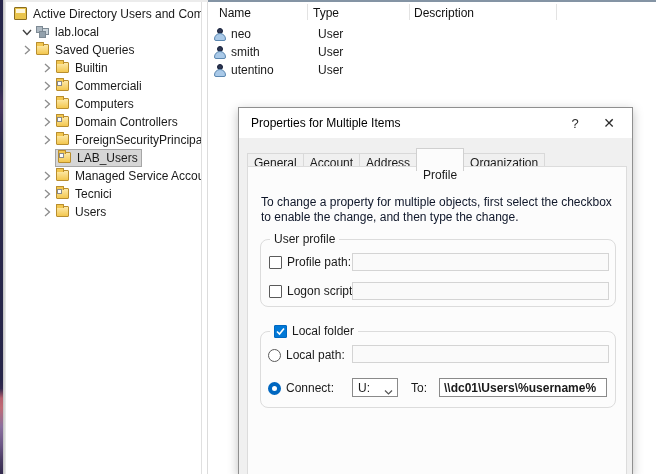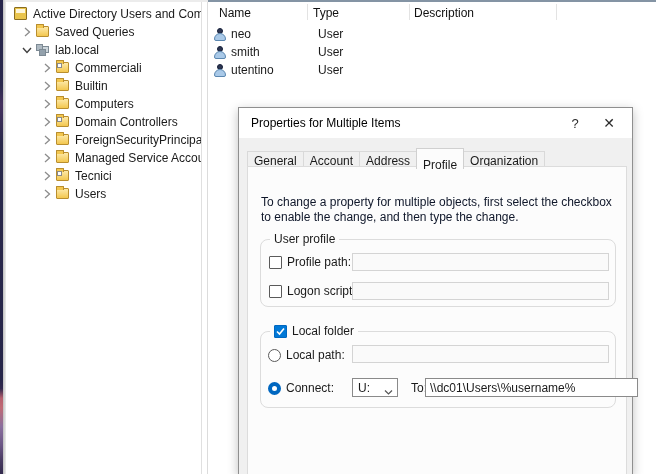--- a/index.html
+++ b/index.html
@@ -53,21 +53,21 @@
 
   
   .dialog { position:absolute; left:238px; top:107px; width:395px; height:368px; background:#f0f0f0; border:1px solid #8f8f8f; box-shadow:0 3px 10px rgba(0,0,0,.25); }
   .dlg-titlebar { height:30px; background:#fff; display:flex; align-items:center; }
   .dlg-title { padding-left:12px; font-size:12px; color:#000; flex:1; }
   .dlg-btn { width:34px; height:28px; display:flex; align-items:center; justify-content:center; color:#2b2b2b; font-size:13px; }
   .dlg-close { font-size:14px; margin-right:6px; }
 
   .tabs { position:absolute; left:8px; top:40px; display:flex; align-items:flex-end; }
   .tab { background:#f0f0f0; border:1px solid #d9d9d9; border-bottom:none; padding:2px 6px 3px; height:18px; font-size:12px; margin-right:-1px; position:relative; }
-  .tab.active { background:#fcfcfc; height:21px; padding-top:9px; z-index:3; border-color:#d0d0d0; }
+  .tab.active { background:#fcfcfc; height:21px; padding-top:19px; z-index:3; border-color:#d0d0d0; }
   .tabpage { position:absolute; left:8px; top:58px; width:380px; height:330px; background:#fcfcfc; border:1px solid #dcdcdc; z-index:1; }
 
   .instruction { position:absolute; left:13px; top:28px; width:356px; line-height:15px; color:#0f172a; }
 
   .groupbox { position:absolute; left:12px; width:356px; border:1px solid #dcdcdc; border-radius:8px; }
   .gb-userprofile { top:72px; height:68px; }
   .gb-homefolder { top:164px; height:77px; }
   .gb-caption { position:absolute; left:9px; top:-8px; background:#fcfcfc; padding:0 4px; display:flex; align-items:center; }
 
   .ctl-row { position:absolute; display:flex; align-items:center; }
@@ -95,46 +95,58 @@
 
     <div class="trow lvl0">
       <span class="ticon">
           <span class="console-ic"></span>
         </span>
       <span>Active Directory Users and Com</span>
     </div>
 
     <div class="trow lvl1">
       <span class="chev">
-          <svg width="8" height="10">
-            <polyline points="2,1 6.5,5 2,9" fill="none" stroke="#8c8c8c" stroke-width="1.3"></polyline>
-          </svg>
-        </span>
-      <span class="ticon">
-          <span class="folder"></span>
-        </span>
-      <span>Saved Queries</span>
-    </div>
-
-    <div class="trow lvl1">
-      <span class="chev">
           <svg width="10" height="8">
             <polyline points="1,2 5,6.5 9,2" fill="none" stroke="#404040" stroke-width="1.4"></polyline>
           </svg>
         </span>
       <span class="ticon">
           <span class="domain-ic">
             <i></i>
             <i></i>
             <i></i>
           </span>
         </span>
       <span>lab.local</span>
     </div>
 
+    <div class="trow lvl1">
+      <span class="chev">
+          <svg width="8" height="10">
+            <polyline points="2,1 6.5,5 2,9" fill="none" stroke="#8c8c8c" stroke-width="1.3"></polyline>
+          </svg>
+        </span>
+      <span class="ticon">
+          <span class="folder"></span>
+        </span>
+      <span>Saved Queries</span>
+    </div>
+
+    <div class="trow lvl2">
+      <span class="chev">
+          <svg width="8" height="10">
+            <polyline points="2,1 6.5,5 2,9" fill="none" stroke="#8c8c8c" stroke-width="1.3"></polyline>
+          </svg>
+        </span>
+      <span class="ticon">
+          <span class="folder"></span>
+        </span>
+      <span>Builtin</span>
+    </div>
+
     <div class="trow lvl2">
       <span class="chev">
           <svg width="8" height="10">
             <polyline points="2,1 6.5,5 2,9" fill="none" stroke="#8c8c8c" stroke-width="1.3"></polyline>
           </svg>
         </span>
       <span class="ticon">
           <span class="folder"></span>
           <span class="ou-badge"></span>
         </span>
@@ -143,32 +155,20 @@
 
     <div class="trow lvl2">
       <span class="chev">
           <svg width="8" height="10">
             <polyline points="2,1 6.5,5 2,9" fill="none" stroke="#8c8c8c" stroke-width="1.3"></polyline>
           </svg>
         </span>
       <span class="ticon">
           <span class="folder"></span>
         </span>
-      <span>Builtin</span>
-    </div>
-
-    <div class="trow lvl2">
-      <span class="chev">
-          <svg width="8" height="10">
-            <polyline points="2,1 6.5,5 2,9" fill="none" stroke="#8c8c8c" stroke-width="1.3"></polyline>
-          </svg>
-        </span>
-      <span class="ticon">
-          <span class="folder"></span>
-        </span>
       <span>Computers</span>
     </div>
 
     <div class="trow lvl2">
       <span class="chev">
           <svg width="8" height="10">
             <polyline points="2,1 6.5,5 2,9" fill="none" stroke="#8c8c8c" stroke-width="1.3"></polyline>
           </svg>
         </span>
       <span class="ticon">
@@ -183,20 +183,29 @@
           <svg width="8" height="10">
             <polyline points="2,1 6.5,5 2,9" fill="none" stroke="#8c8c8c" stroke-width="1.3"></polyline>
           </svg>
         </span>
       <span class="ticon">
           <span class="folder"></span>
         </span>
       <span>ForeignSecurityPrincipals</span>
     </div>
 
+    <div class="trow lvl2" style="padding-left:49px;">
+      <span class="sel-wrap">
+        <span class="ticon">
+            <span class="folder"></span>
+            <span class="ou-badge"></span>
+          </span>
+        <span>LAB_Users</span>
+      </span>
+    </div>
 
     <div class="trow lvl2">
       <span class="chev">
           <svg width="8" height="10">
             <polyline points="2,1 6.5,5 2,9" fill="none" stroke="#8c8c8c" stroke-width="1.3"></polyline>
           </svg>
         </span>
       <span class="ticon">
           <span class="folder"></span>
         </span>
@@ -321,17 +330,17 @@
           <span class="radio selected"></span>
           <span class="ctl-label">Connect:</span>
         </div>
         <div class="ddl" style="left:91px; top:46px;">
           <span>U:</span>
           <span class="ddl-chev"><svg width="9" height="7">
                 <polyline points="1,1.5 4.5,5 8,1.5" fill="none" stroke="#555" stroke-width="1.2"></polyline>
               </svg></span>
         </div>
         <span style="position:absolute; left:150px; top:49px;">To:</span>
-        <input class="txt enabled" style="left: 164px; top: 46px; width: 213px; height: 19px;" value="\\dc01\Users\%username%">
+        <input class="txt enabled" style="left: 178px; top: 46px; width: 168px; height: 19px; font-weight: bold;" value="\\dc01\Users\%username%">
       </div>
     </div>
   </div>
 </div>
 
 </body></html>

